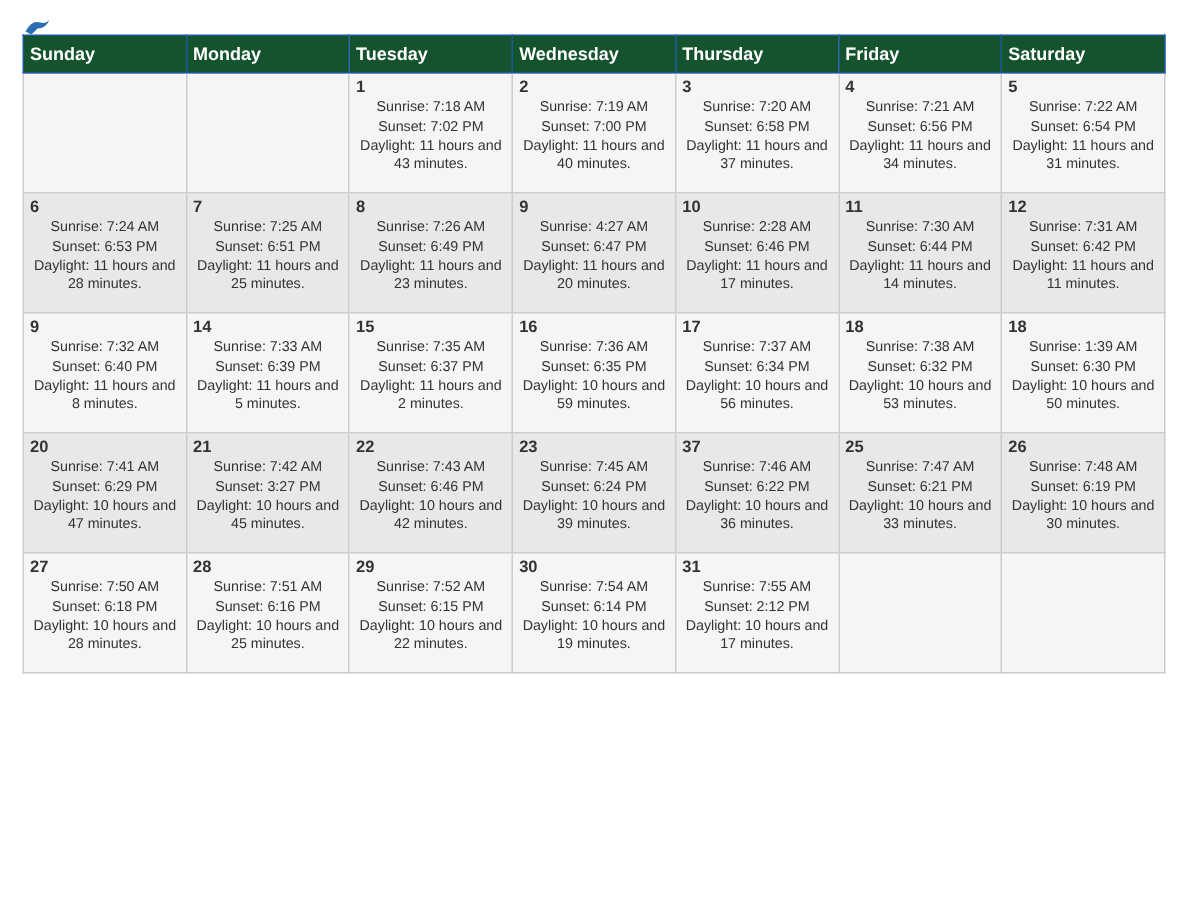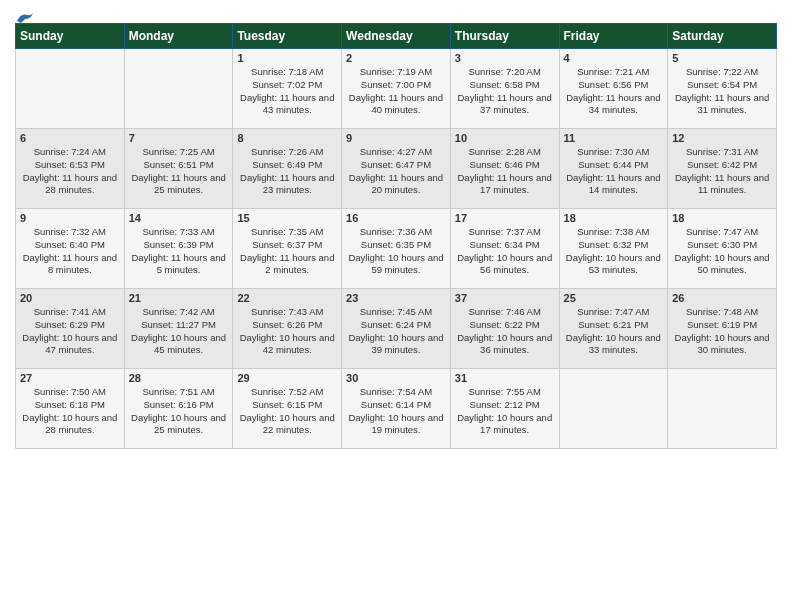--- a/index.html
+++ b/index.html
@@ -221,42 +221,42 @@
 Daylight: 10 hours and 56 minutes.</div>
         </td>
         <td>
           <span class="day-num">18</span>
           <div class="cell-text">Sunrise: 7:38 AM
 Sunset: 6:32 PM
 Daylight: 10 hours and 53 minutes.</div>
         </td>
         <td>
           <span class="day-num">18</span>
-          <div class="cell-text">Sunrise: 7:47 AM
+          <div class="cell-text">Sunrise: 1:39 AM
 Sunset: 6:30 PM
 Daylight: 10 hours and 50 minutes.</div>
         </td>
       </tr>
       <tr>
         <td>
           <span class="day-num">20</span>
           <div class="cell-text">Sunrise: 7:41 AM
 Sunset: 6:29 PM
 Daylight: 10 hours and 47 minutes.</div>
         </td>
         <td>
           <span class="day-num">21</span>
           <div class="cell-text">Sunrise: 7:42 AM
-Sunset: 11:27 PM
+Sunset: 3:27 PM
 Daylight: 10 hours and 45 minutes.</div>
         </td>
         <td>
           <span class="day-num">22</span>
           <div class="cell-text">Sunrise: 7:43 AM
-Sunset: 6:26 PM
+Sunset: 6:46 PM
 Daylight: 10 hours and 42 minutes.</div>
         </td>
         <td>
           <span class="day-num">23</span>
           <div class="cell-text">Sunrise: 7:45 AM
 Sunset: 6:24 PM
 Daylight: 10 hours and 39 minutes.</div>
         </td>
         <td>
           <span class="day-num">37</span>

